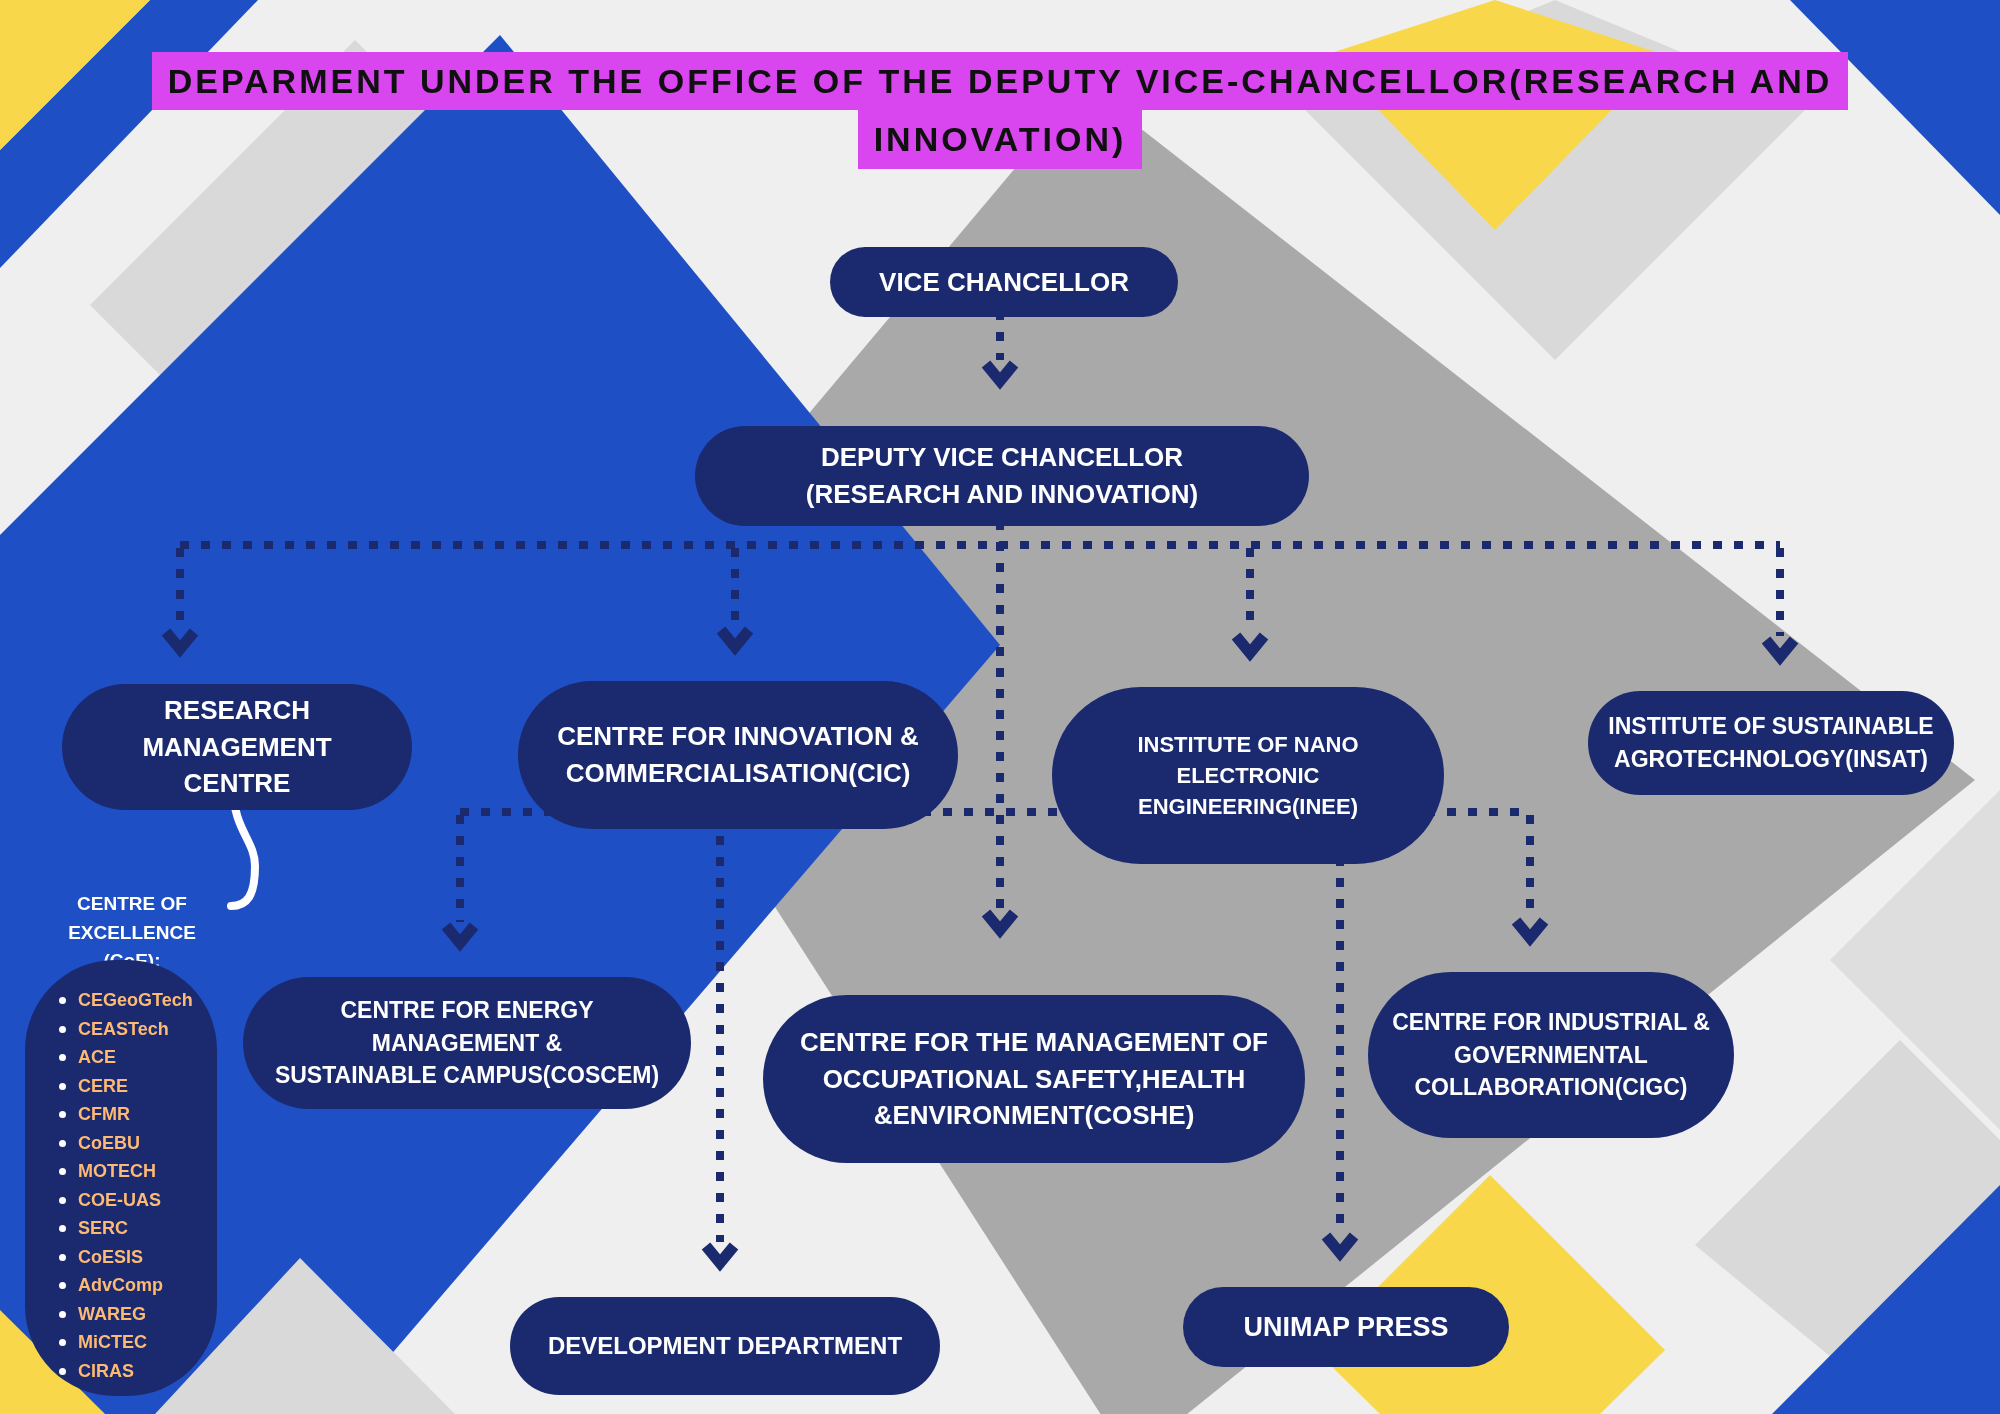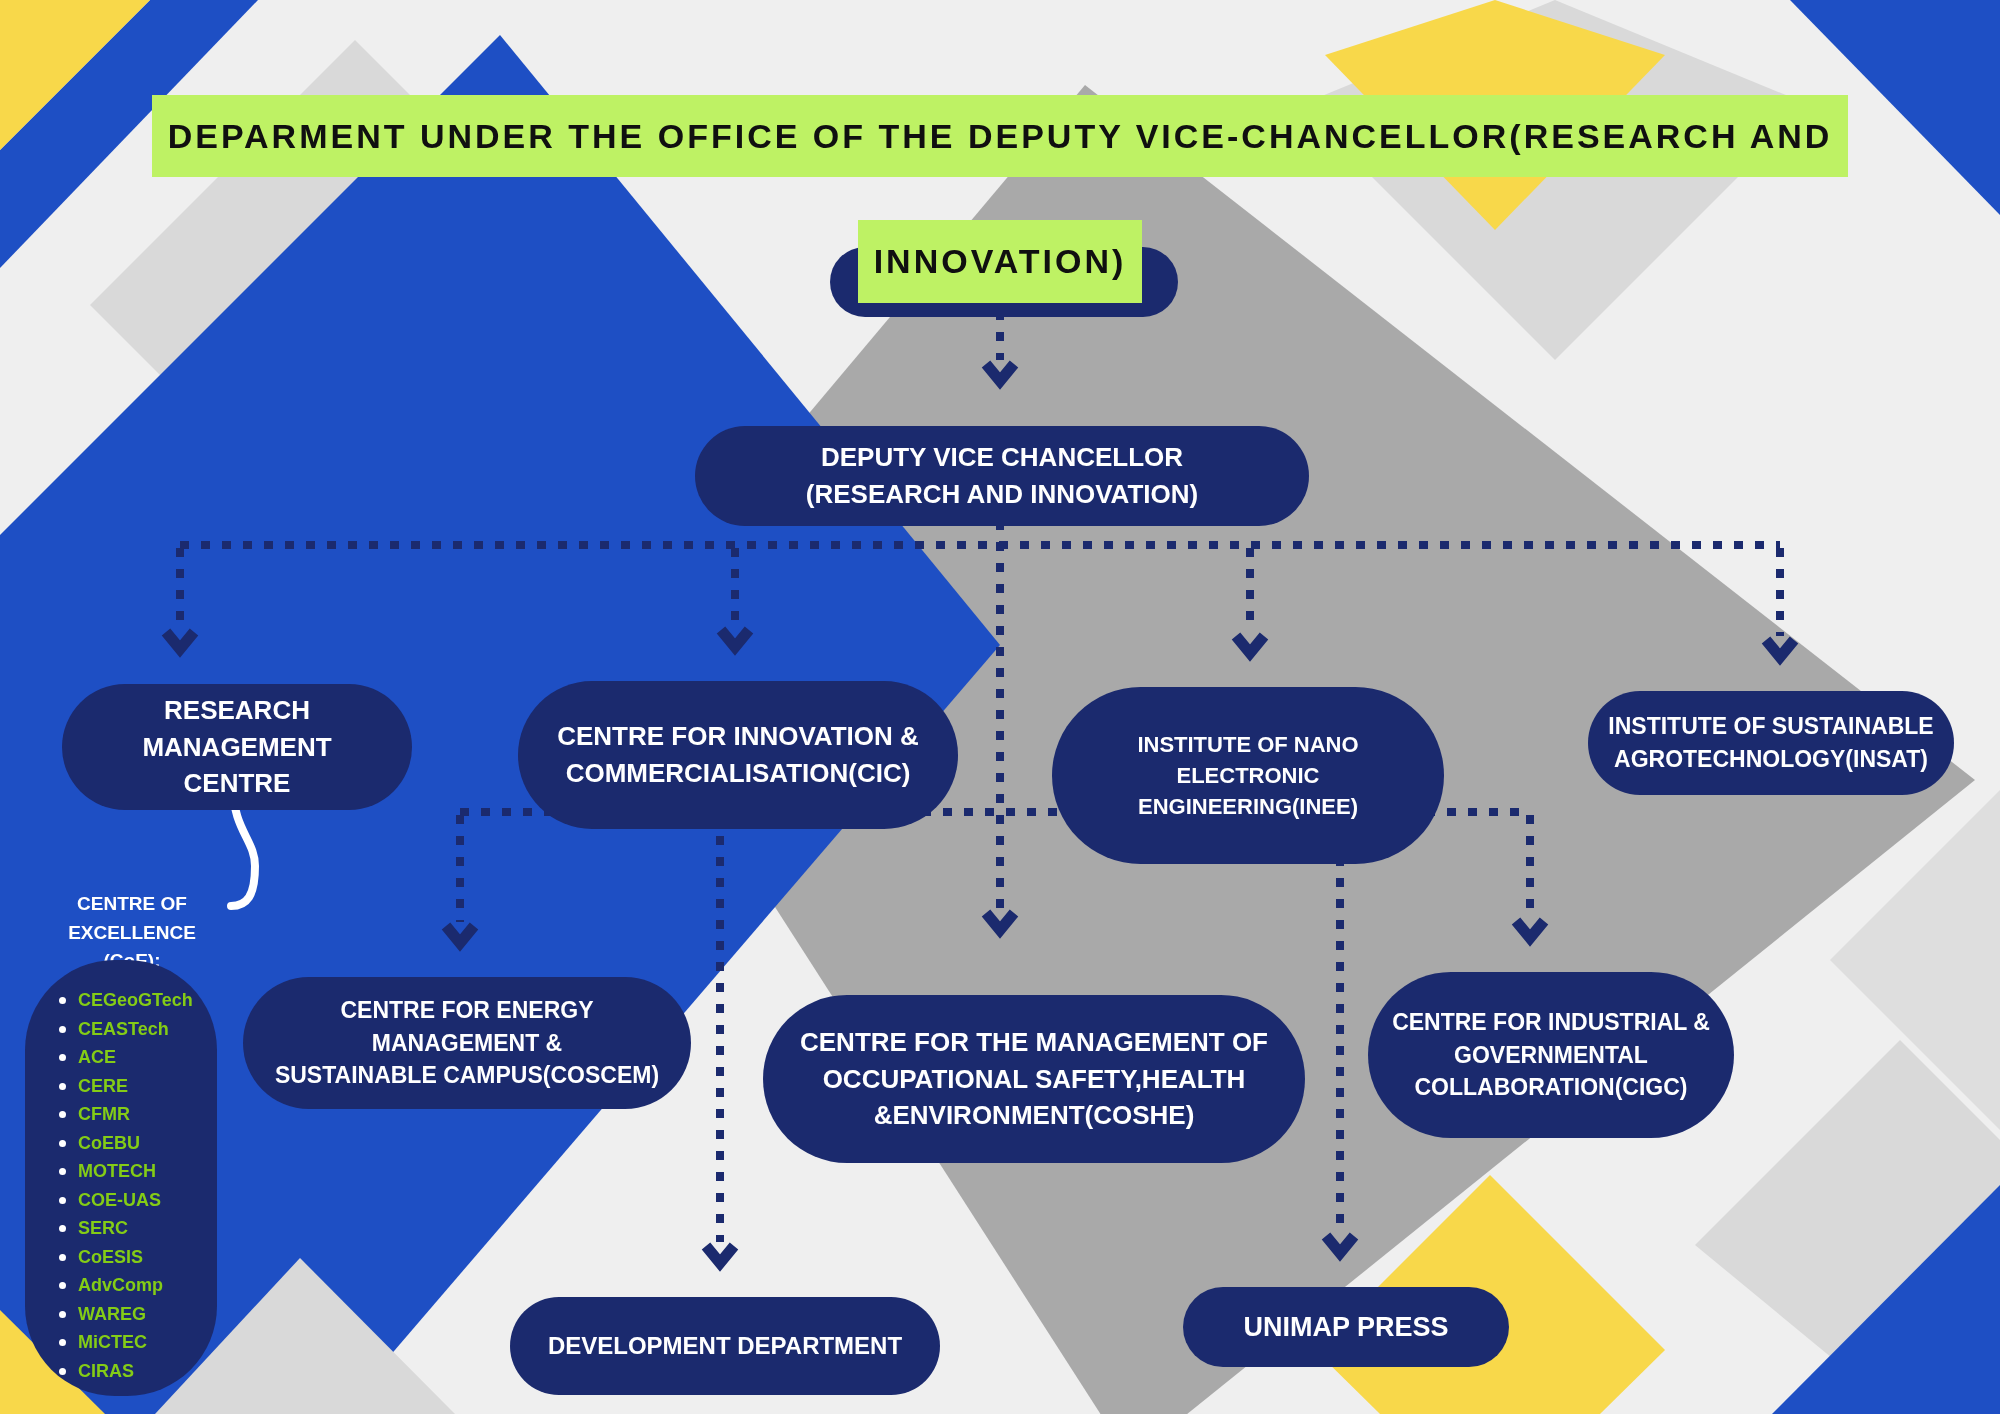--- a/index.html
+++ b/index.html
@@ -22,21 +22,21 @@
   #bg-gray-diamond-bottomright{background:#d9d9d9;clip-path:polygon(1900px 1040px,2000px 1140px,2000px 1350px,1900px 1414px,1695px 1245px);}
   #bg-yellow-diamond-bottomright{background:#f8d84a;clip-path:polygon(1490px 1175px,1665px 1350px,1600px 1414px,1380px 1414px,1315px 1350px);}
   #bg-blue-corner-bottomright{background:#1e4fc4;clip-path:polygon(2000px 1185px,2000px 1414px,1772px 1414px);}
   #bg-gray-triangle-bottomleft{background:#d9d9d9;clip-path:polygon(155px 1414px,300px 1258px,455px 1414px);}
   #bg-yellow-corner-bottomleft{background:#f8d84a;clip-path:polygon(0 1310px,105px 1414px,0 1414px);}
 
   .connectors{position:absolute;inset:0;z-index:1;}
 
   .title{position:absolute;top:52px;left:0;right:0;text-align:center;z-index:3;
     font-weight:700;font-size:34px;letter-spacing:3px;color:#101010;line-height:1.6;}
-  .title-line{display:inline-block;background:#bef264;padding:14px 16px;margin-top:43px;}
+  .title-line{display:inline-block;background:#d946ef;padding:2px 16px;}
 
   .pill{
     position:absolute;background:#1b2a6e;color:#ffffff;border-radius:200px;
     display:flex;align-items:center;justify-content:center;text-align:center;
     font-weight:700;white-space:pre-line;z-index:2;line-height:1.42;padding:0 12px;box-sizing:border-box;margin-top:29px;
   }
   #vc{left:830px;top:218px;width:348px;height:70px;font-size:26px;}
   #dvc{left:695px;top:397px;width:614px;height:100px;font-size:26px;}
   #rmc{left:62px;top:655px;width:350px;height:126px;font-size:26px;}
   #cic{left:518px;top:652px;width:440px;height:148px;font-size:26px;}
@@ -51,21 +51,21 @@
   #coe-heading{
     position:absolute;left:22px;top:890px;width:220px;z-index:2;
     color:#fff;font-weight:700;font-size:19px;text-align:center;
     white-space:pre-line;line-height:1.5;
   }
   #coe-list{
     position:absolute;left:25px;top:960px;width:192px;height:436px;z-index:2;
     background:#1b2a6e;border-radius:90px;box-sizing:border-box;padding:26px 8px 0 34px;
   }
   #coe-list ul{list-style:none;margin:0;padding:0;}
-  #coe-list li{color:#84cc16;font-weight:700;font-size:18px;line-height:28.5px;white-space:nowrap;}
+  #coe-list li{color:#fdba74;font-weight:700;font-size:18px;line-height:28.5px;white-space:nowrap;}
   #coe-list li::before{
     content:"";display:inline-block;width:7px;height:7px;border-radius:50%;
     background:#fff;margin-right:12px;vertical-align:2px;
   }
 </style>
 </head>
 <body>
 
 <div class="bg" id="bg-gray-diamond-main"></div>
 <div class="bg" id="bg-gray-diamond-topleft"></div>

